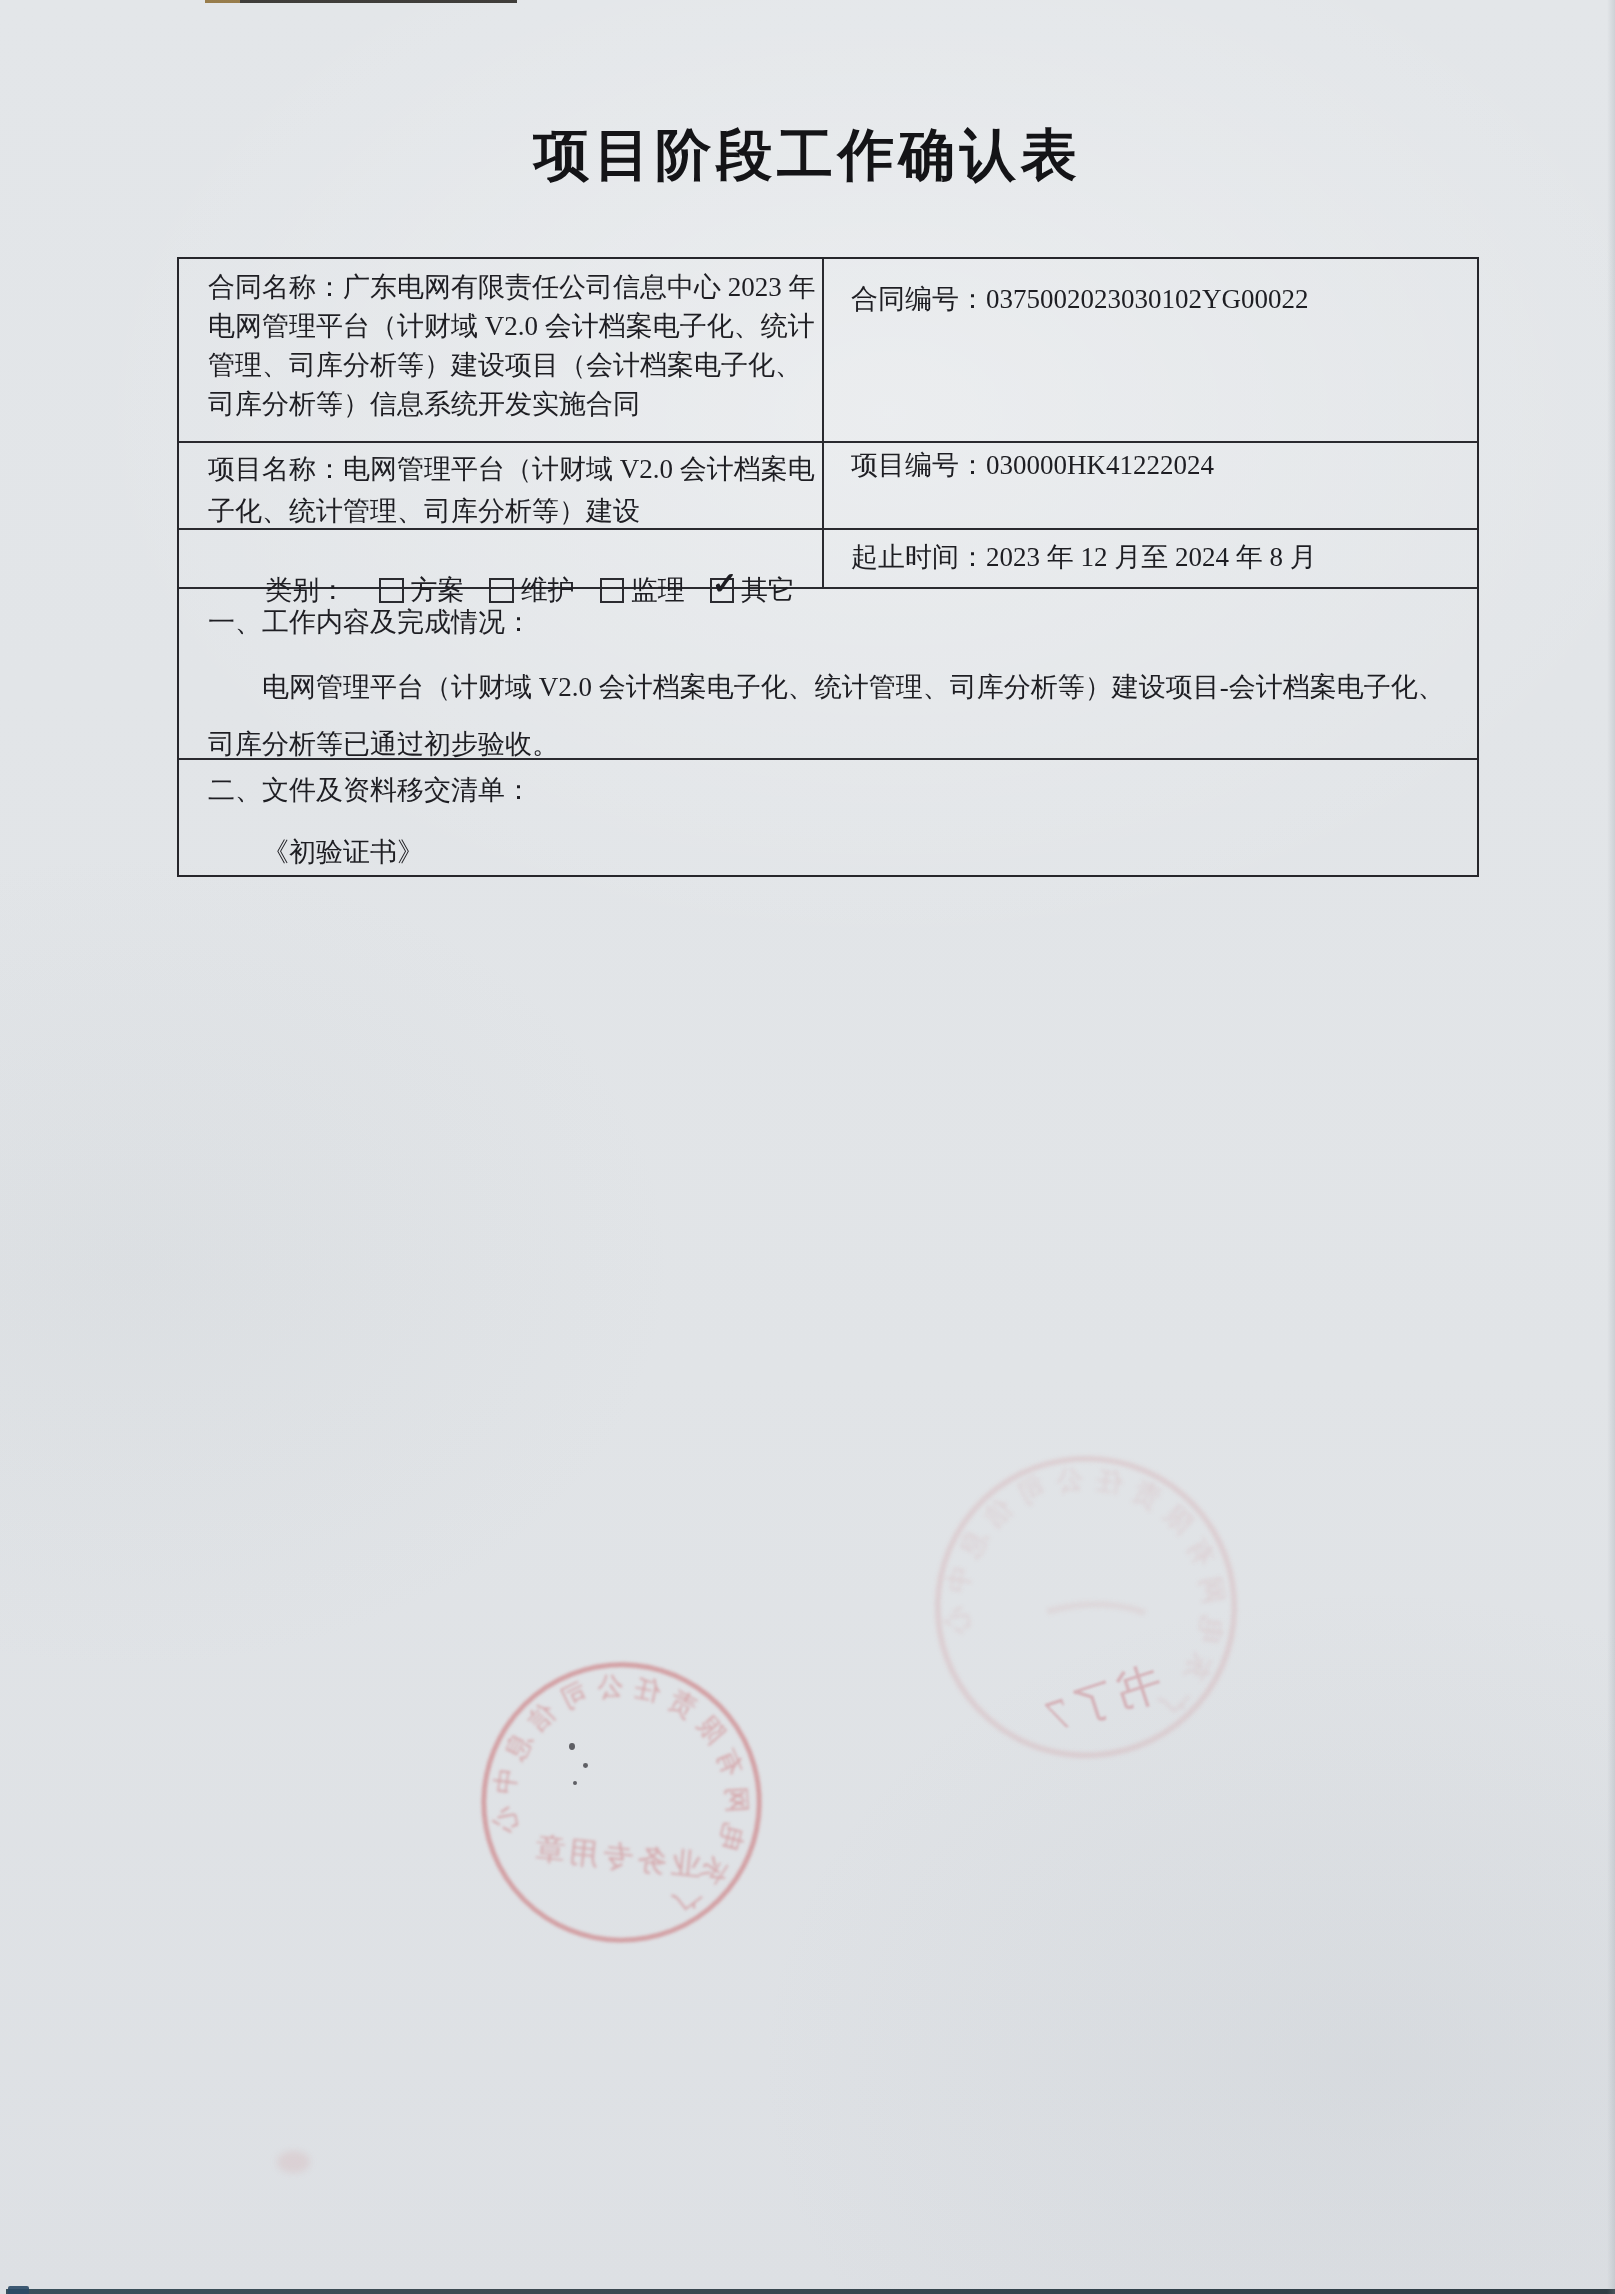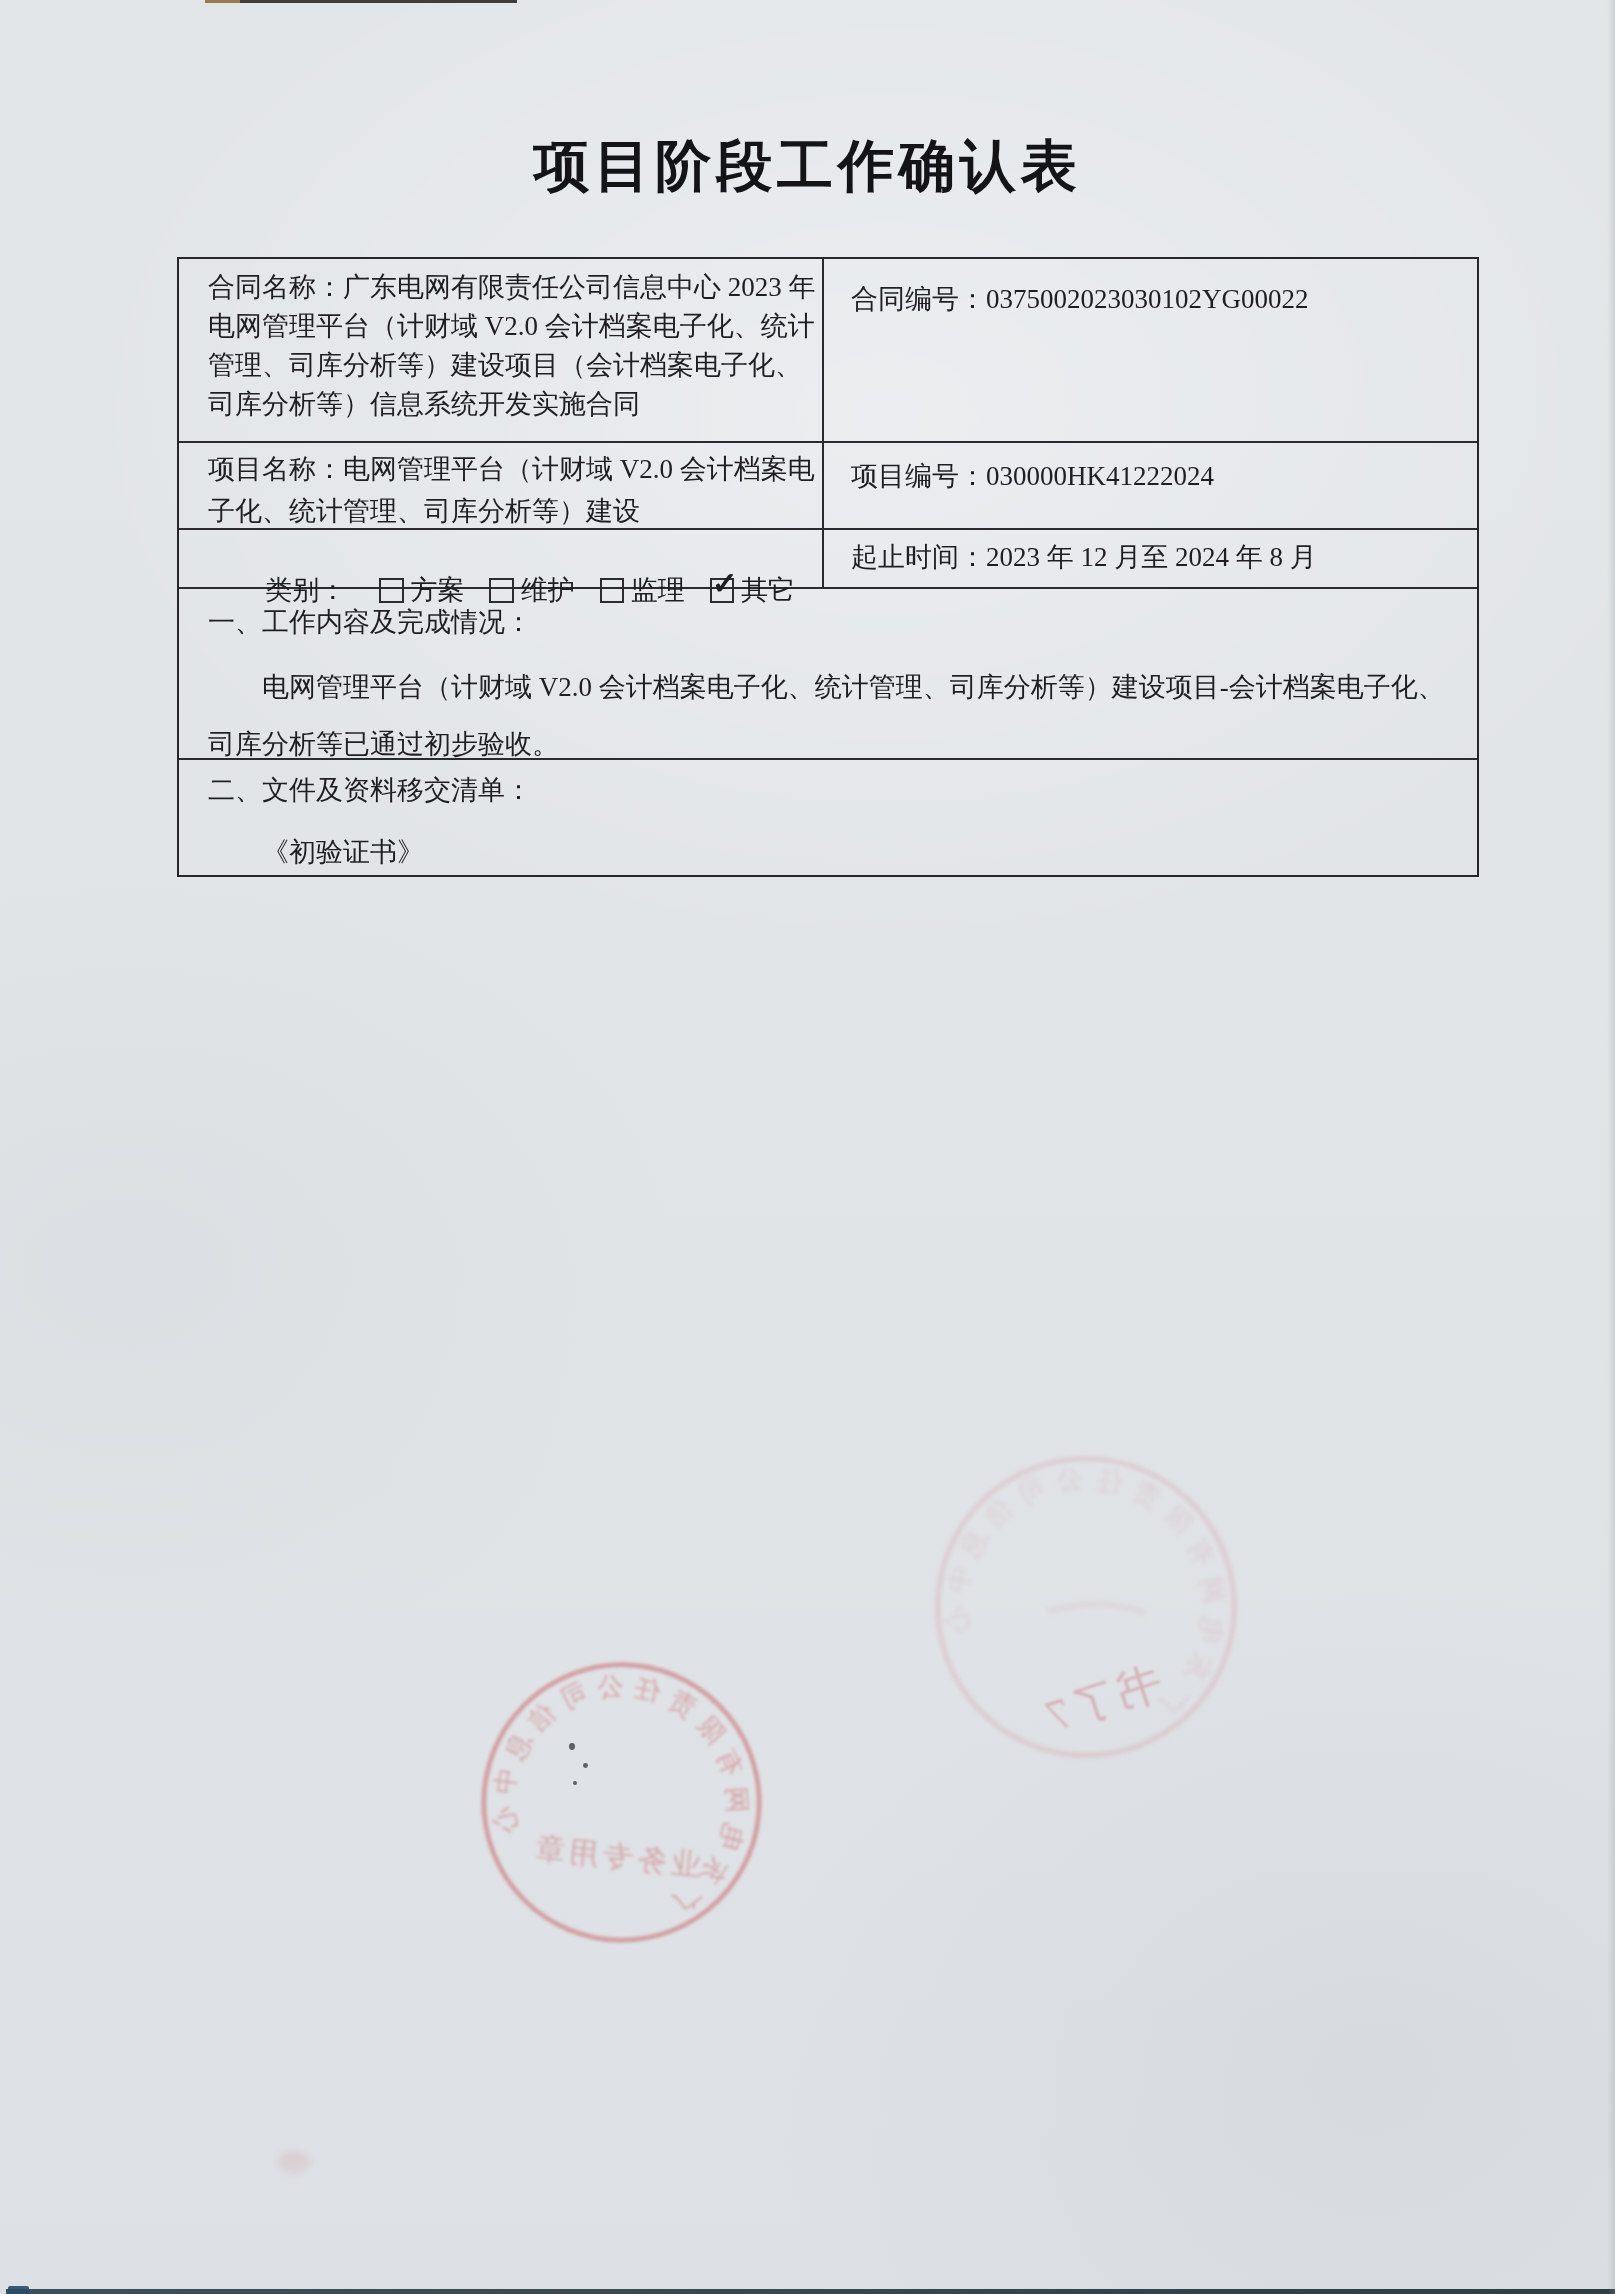--- a/index.html
+++ b/index.html
@@ -14,21 +14,21 @@
     color:#1e1e23;
   }
   
   .top-edge{position:absolute;top:0;left:205px;width:312px;height:2.9px;
     background:linear-gradient(90deg,#8a6a30 0 35px,#23201c 35px 100%);opacity:.85;}
   .bottom-edge{position:absolute;bottom:0;left:5.9px;right:0;height:5.9px;
     background:linear-gradient(90deg,#27404d,#2c3a42 30%,#20323c 70%,#1d2b33);opacity:.9;}
   .bottom-blob{position:absolute;bottom:0;left:7.8px;width:21.5px;height:8.8px;background:#2b4a66;border-radius:2px;opacity:.9;}
   .right-shade{position:absolute;top:0;right:0;width:7.8px;height:100%;background:linear-gradient(270deg,rgba(140,148,156,.25),rgba(140,148,156,0));}
 
-  .title{position:absolute;top:129px;left:0;width:1615px;text-align:center;
+  .title{position:absolute;top:118px;left:0;width:1615px;text-align:center;
     font-family:"Liberation Sans","DejaVu Sans",sans-serif;
     font-size:56px;font-weight:700;letter-spacing:4.9px;color:#141417;}
 
   .doc-table{position:absolute;left:177px;top:257px;width:1302px;height:620px;
     border:2.9px solid #26262b;box-sizing:border-box;display:flex;flex-direction:column;
     font-size:27px;}
   .row{display:flex;box-sizing:border-box;border-bottom:2px solid #2a2a2f;}
   .row.thick{border-bottom-width:2.9px;}
   .row:last-child{border-bottom:none;}
   .cl{width:645px;box-sizing:border-box;border-right:2px solid #2a2a2f;
@@ -74,21 +74,21 @@
     <div class="cl">合同名称：广东电网有限责任公司信息中心 2023 年
 电网管理平台（计财域 V2.0 会计档案电子化、统计
 管理、司库分析等）建设项目（会计档案电子化、
 司库分析等）信息系统开发实施合同</div>
     <div class="cr"><span>合同编号：</span><span>0375002023030102YG00022</span></div>
   </div>
 
   <div class="row" style="height:87px;">
     <div class="cl" style="padding-top:5px;line-height:42px;">项目名称：电网管理平台（计财域 V2.0 会计档案电
 子化、统计管理、司库分析等）建设</div>
-    <div class="cr" style="padding-top:14px;"><span>项目编号：</span><span>030000HK41222024</span></div>
+    <div class="cr" style="padding-top:3px;"><span>项目编号：</span><span>030000HK41222024</span></div>
   </div>
 
   <div class="row thick" style="height:59px;">
     <div class="cl" style="padding-top:10.7px;line-height:33px;text-align:right;">
       <span class="cat-label">类别：</span><span class="opt"><span class="cb"></span><span>方案</span></span><span class="opt"><span class="cb"></span><span>维护</span></span><span class="opt"><span class="cb"></span><span>监理</span></span><span class="opt"><span class="cb"><span class="chk">✓</span></span><span>其它</span></span>
     </div>
     <div class="cr" style="padding-top:10.7px;line-height:33px;"><span>起止时间：</span><span>2023 年 12 月至 2024 年 8 月</span></div>
   </div>
 
   <div class="row thick sec" style="height:171px;">

